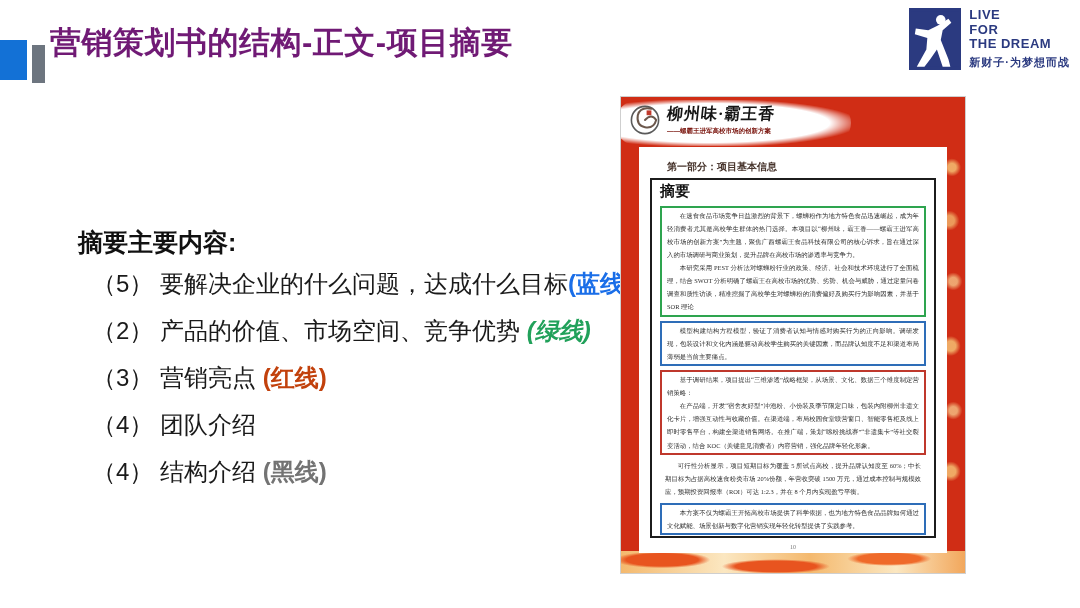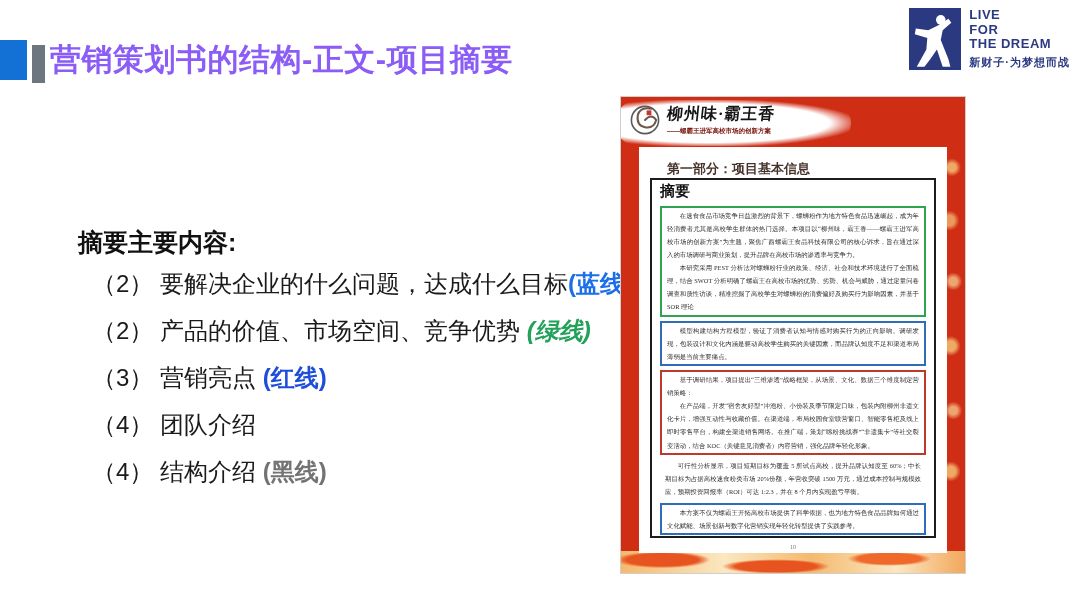--- a/index.html
+++ b/index.html
@@ -3,22 +3,22 @@
 <meta charset="utf-8">
 <style>
   * { margin:0; padding:0; box-sizing:border-box; }
   html,body { width:1080px; height:608px; background:#fff; overflow:hidden;
               font-family:"Liberation Sans", sans-serif; }
   .slide { position:relative; width:1080px; height:608px; background:#ffffff; }
 
   
   .bar-blue { position:absolute; left:0; top:40px; width:27px; height:40px; background:#1371d6; }
   .bar-gray { position:absolute; left:32px; top:45px; width:13px; height:38px; background:#6d757f; }
-  .page-title { position:absolute; left:50px; top:39px; font-size:31px; font-weight:800;
-                color:#8b5cf6; letter-spacing:0.5px; white-space:nowrap; }
+  .page-title { position:absolute; left:50px; top:22px; font-size:31px; font-weight:800;
+                color:#701a75; letter-spacing:0.5px; white-space:nowrap; }
 
   .brand { position:absolute; right:10px; top:8px; display:flex; align-items:flex-start; }
   .brand-mark { width:52px; height:62px; background:#2b3a80; display:flex; align-items:center;
                 justify-content:center; }
   .brand-mark svg { width:48px; height:58px; }
   .brand-text { margin-left:8px; color:#2b3a80; }
   .brand-en { font-size:13px; font-weight:700; line-height:1.12; letter-spacing:0.5px; }
   .brand-cn { font-size:11px; font-weight:700; margin-top:3px; letter-spacing:1px; white-space:nowrap; }
 
   
@@ -50,21 +50,21 @@
 
   .doc-logo { position:absolute; left:8px; top:7px; display:flex; }
   .doc-logo-circle { width:32px; height:32px; }
   .doc-logo-titles { margin-left:6px; }
   .doc-brand-title { font-family:"Liberation Serif", serif; font-size:16px; font-weight:900;
          color:#151515; transform:skewX(-6deg); letter-spacing:1px; white-space:nowrap; }
   .doc-brand-sub { font-size:6.5px; font-weight:700; color:#7a150e; margin-top:2px; white-space:nowrap; }
 
   .doc-page { position:absolute; left:18px; top:50px; width:308px; height:406px; background:#ffffff;
          font-family:"Liberation Serif", serif; }
-  .doc-section-label { position:absolute; left:28px; top:13px; font-size:13px; font-weight:700; color:#46332b; }
+  .doc-section-label { position:absolute; left:28px; top:13px; font-size:10px; font-weight:700; color:#46332b; }
   .doc-abstract-box { position:absolute; left:11px; top:31px; width:286px; height:360px;
          border:2px solid #1c1c1c; padding:2px 8px 0 8px; overflow:hidden; }
   .doc-abstract-title { font-size:15px; font-weight:800; color:#111; line-height:1.3; }
   .tbox { border-style:solid; border-width:2px; padding:1px 5px; margin-top:4px; }
   .tbox p, .plain p { font-size:6.4px; line-height:2.05; color:#2e2e2e; text-align:justify;
          text-indent:2em; }
   .box-green { border-color:#2ea44f; }
   .box-blue  { border-color:#2e6db8; }
   .box-red   { border-color:#bf382c; }
   .plain { padding:1px 5px; margin-top:3px; }
@@ -94,27 +94,27 @@
         <div>FOR</div>
         <div>THE DREAM</div>
       </div>
       <div class="brand-cn">新财子·为梦想而战</div>
     </div>
   </div>
 
   <h2 class="summary-heading">摘要主要内容:</h2>
   <ul class="summary-list">
     <li>
-      <span>（2） 要解决企业的什么问题，达成什么目标</span><span class="tag" style="color: rgb(26, 110, 232);">(蓝线)</span>
+      <span>（5） 要解决企业的什么问题，达成什么目标</span><span class="tag" style="color: rgb(26, 110, 232);">(蓝线)</span>
     </li>
     <li>
       <span>（2） 产品的价值、市场空间、竞争优势</span><span class="tag" style="color: rgb(33, 161, 90); font-style: italic;"> (绿线)</span>
     </li>
     <li>
-      <span>（3） 营销亮点</span><span class="tag" style="color: #1d4ed8;"> (红线)</span>
+      <span>（3） 营销亮点</span><span class="tag" style="color: #c2410c;"> (红线)</span>
     </li>
     <li>
       <span>（4） 团队介绍</span><span class="tag" style="color: rgb(17, 17, 17);"></span>
     </li>
     <li>
       <span>（4） 结构介绍</span><span class="tag" style="color: #737373;"> (黑线)</span>
     </li>
   </ul>
 
   <div class="doc">

